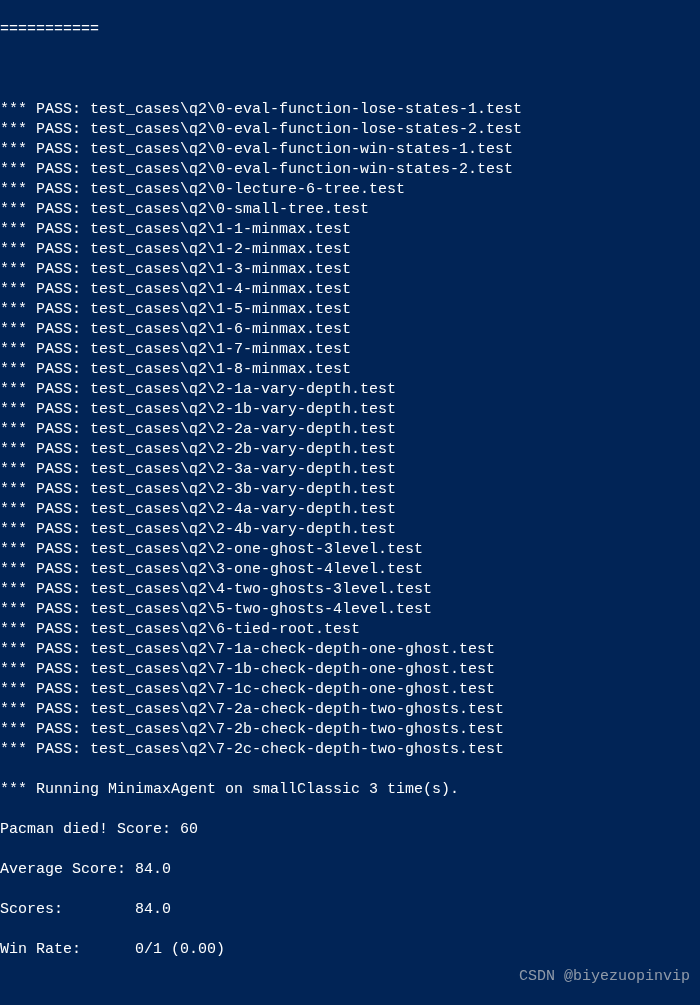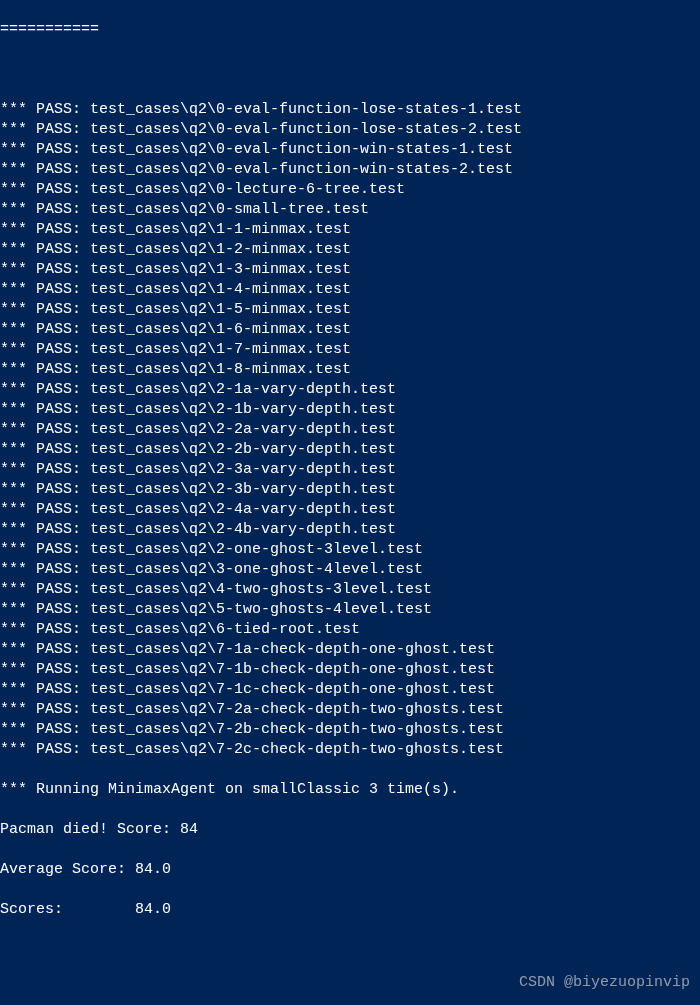--- a/index.html
+++ b/index.html
@@ -17,38 +17,39 @@
     }
     .terminal {
       padding: 0;
       white-space: pre;
     }
     .line {
       display: block;
     }
     .watermark {
       position: absolute;
-      bottom: 12px;
+      bottom: 18px;
       right: 10px;
       color: #cccccc;
       font-size: 15px;
       opacity: 0.7;
     }
   </style>
 </head>
 <body>
 
 <div class="terminal">
 <span class="line">===========</span>
 <span class="line"> </span>
 <div id="test-lines"><span class="line">*** PASS: test_cases\q2\0-eval-function-lose-states-1.test</span><span class="line">*** PASS: test_cases\q2\0-eval-function-lose-states-2.test</span><span class="line">*** PASS: test_cases\q2\0-eval-function-win-states-1.test</span><span class="line">*** PASS: test_cases\q2\0-eval-function-win-states-2.test</span><span class="line">*** PASS: test_cases\q2\0-lecture-6-tree.test</span><span class="line">*** PASS: test_cases\q2\0-small-tree.test</span><span class="line">*** PASS: test_cases\q2\1-1-minmax.test</span><span class="line">*** PASS: test_cases\q2\1-2-minmax.test</span><span class="line">*** PASS: test_cases\q2\1-3-minmax.test</span><span class="line">*** PASS: test_cases\q2\1-4-minmax.test</span><span class="line">*** PASS: test_cases\q2\1-5-minmax.test</span><span class="line">*** PASS: test_cases\q2\1-6-minmax.test</span><span class="line">*** PASS: test_cases\q2\1-7-minmax.test</span><span class="line">*** PASS: test_cases\q2\1-8-minmax.test</span><span class="line">*** PASS: test_cases\q2\2-1a-vary-depth.test</span><span class="line">*** PASS: test_cases\q2\2-1b-vary-depth.test</span><span class="line">*** PASS: test_cases\q2\2-2a-vary-depth.test</span><span class="line">*** PASS: test_cases\q2\2-2b-vary-depth.test</span><span class="line">*** PASS: test_cases\q2\2-3a-vary-depth.test</span><span class="line">*** PASS: test_cases\q2\2-3b-vary-depth.test</span><span class="line">*** PASS: test_cases\q2\2-4a-vary-depth.test</span><span class="line">*** PASS: test_cases\q2\2-4b-vary-depth.test</span><span class="line">*** PASS: test_cases\q2\2-one-ghost-3level.test</span><span class="line">*** PASS: test_cases\q2\3-one-ghost-4level.test</span><span class="line">*** PASS: test_cases\q2\4-two-ghosts-3level.test</span><span class="line">*** PASS: test_cases\q2\5-two-ghosts-4level.test</span><span class="line">*** PASS: test_cases\q2\6-tied-root.test</span><span class="line">*** PASS: test_cases\q2\7-1a-check-depth-one-ghost.test</span><span class="line">*** PASS: test_cases\q2\7-1b-check-depth-one-ghost.test</span><span class="line">*** PASS: test_cases\q2\7-1c-check-depth-one-ghost.test</span><span class="line">*** PASS: test_cases\q2\7-2a-check-depth-two-ghosts.test</span><span class="line">*** PASS: test_cases\q2\7-2b-check-depth-two-ghosts.test</span><span class="line">*** PASS: test_cases\q2\7-2c-check-depth-two-ghosts.test</span></div>
 <span class="line">*** Running MinimaxAgent on smallClassic 3 time(s).</span>
-<span class="line">Pacman died! Score: 84</span>
+<span class="line">Pacman died! Score: 60</span>
 <span class="line">Average Score: 84.0</span>
 <span class="line">Scores:        84.0</span>
+<span class="line">Win Rate:      0/1 (0.00)</span>
 
 
 
 
 
 
 
 
 
 </div>

